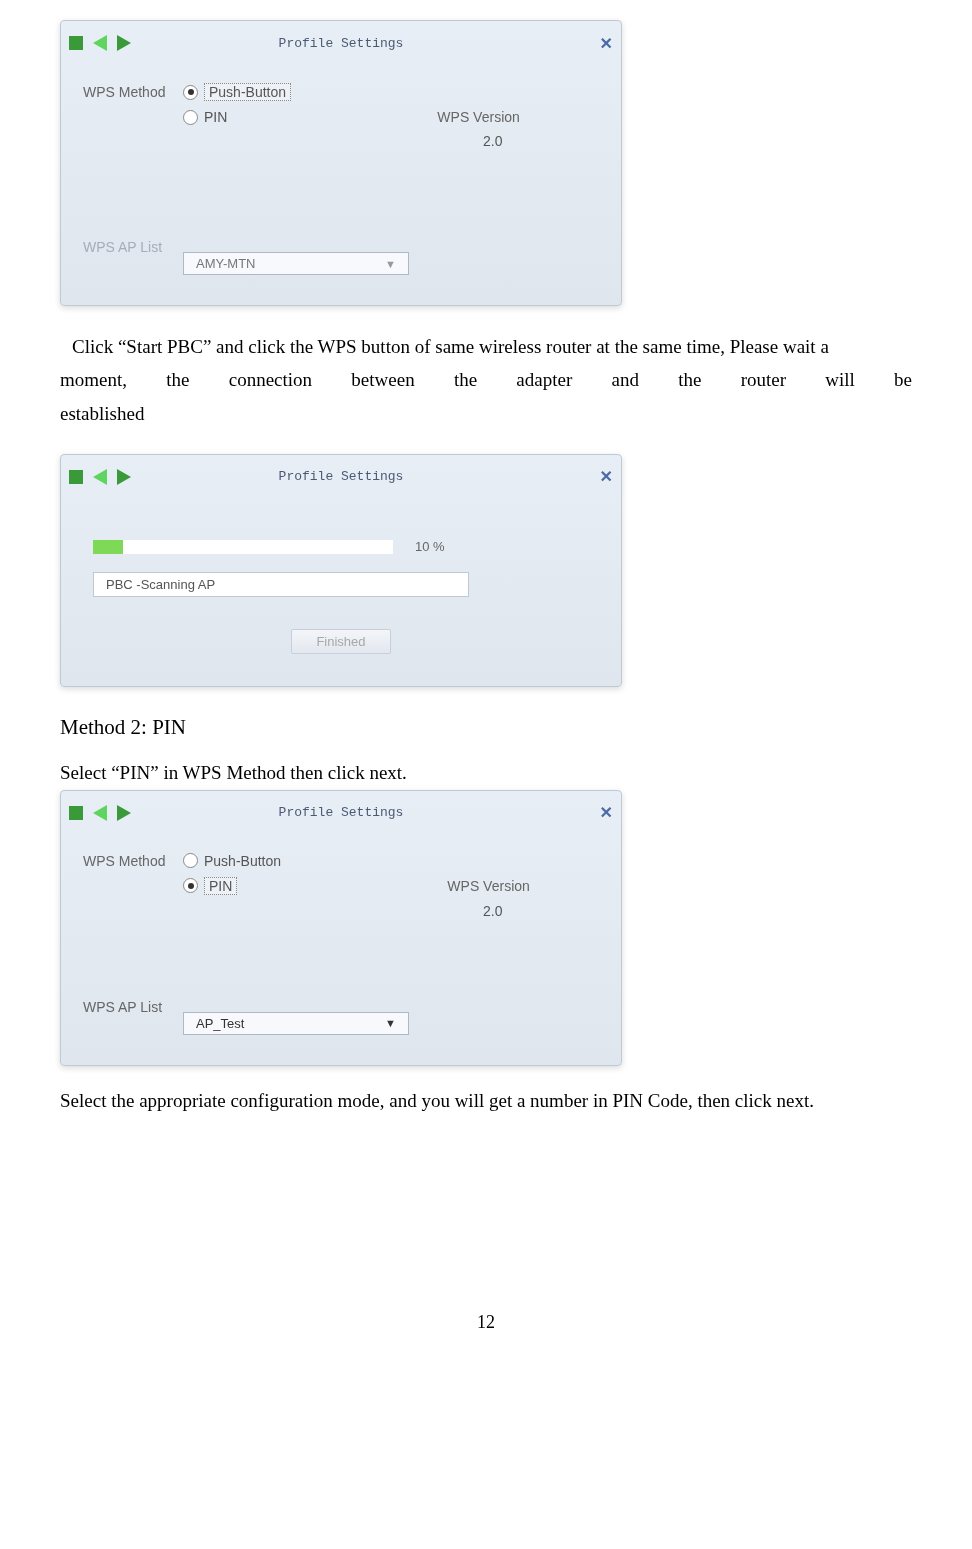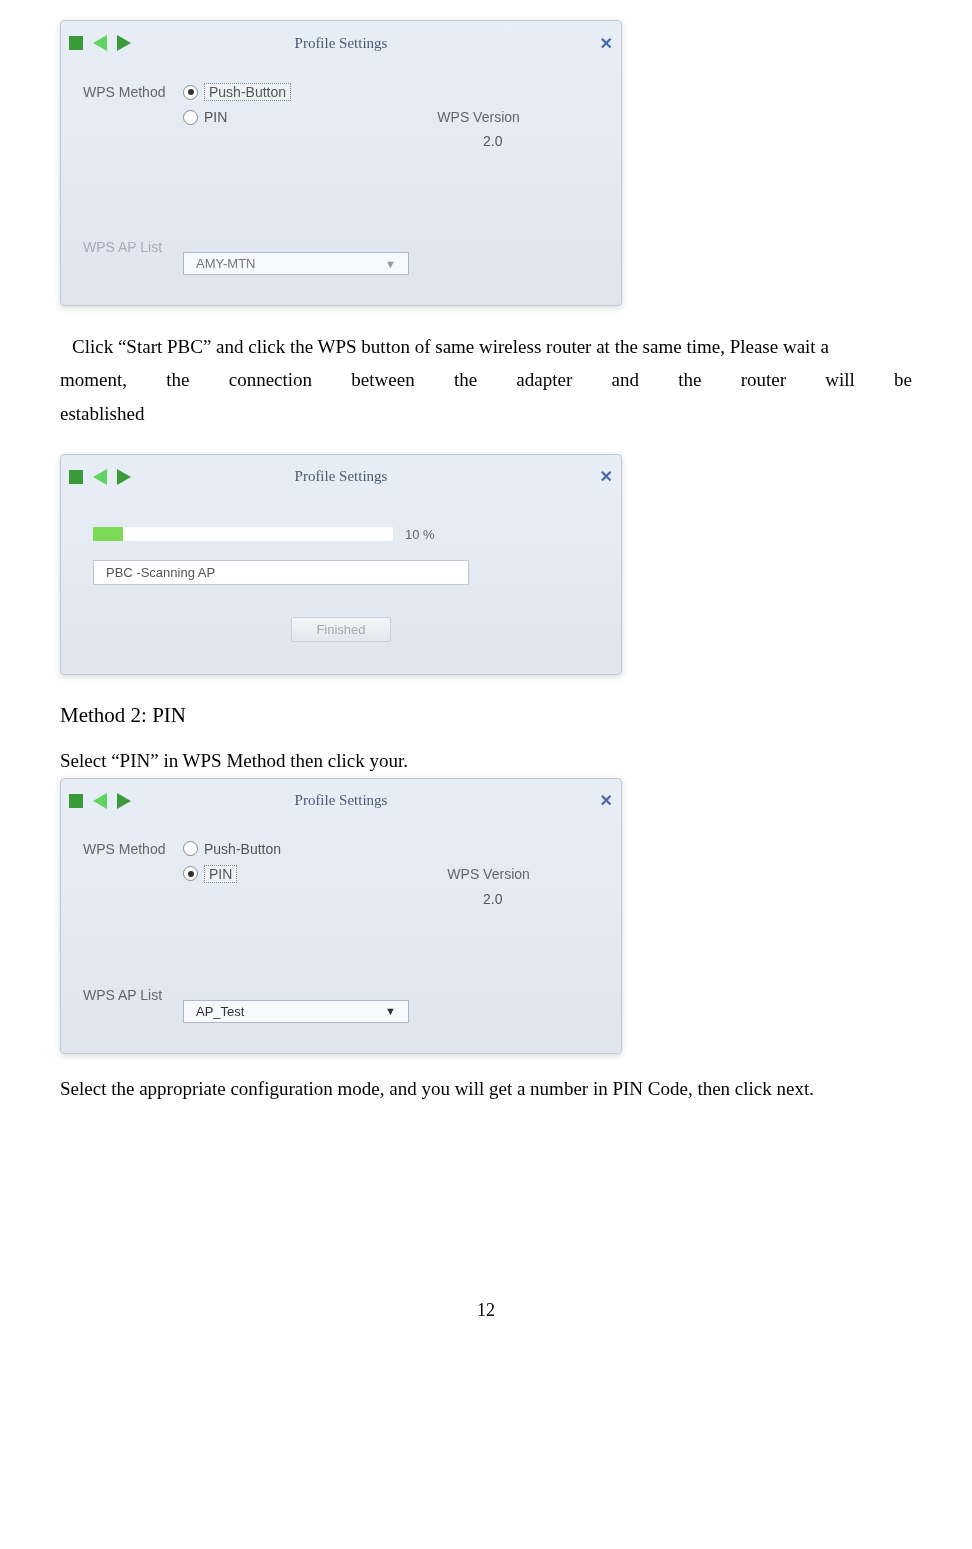--- a/index.html
+++ b/index.html
@@ -58,22 +58,22 @@
       height: 0;
       border-top: 8px solid transparent;
       border-bottom: 8px solid transparent;
       border-left: 14px solid #3a9a3a;
     }
     .title-text {
       position: absolute;
       left: 50%;
       transform: translateX(-50%);
       color: #4a5a75;
-      font-family: Liberation Serif, serif;
-      font-size: 15px;
+      font-family: Liberation Mono, monospace;
+      font-size: 13px;
     }
     .close-x {
       margin-left: auto;
       color: #4a6aa8;
       font-family: Arial, sans-serif;
       font-size: 16px;
       font-weight: bold;
       cursor: pointer;
     }
     .dialog-body {
@@ -153,22 +153,23 @@
     .combo.enabled .arrow {
       color: #333;
     }
     .prog-body {
       padding: 28px 32px 32px 32px;
       font-family: Arial, sans-serif;
       font-size: 14px;
     }
     .prog-row {
       display: flex;
-      align-items: flex-start;
-      gap: 12px;
+      align-items: flex-end;
+      gap: 22px;
+      margin-top: 12px;
     }
     .prog-bar {
       width: 300px;
       height: 14px;
       background: #fff;
       position: relative;
     }
     .prog-fill {
       height: 100%;
       background: #7ed957;
@@ -289,21 +290,21 @@
         <span class="prog-pct">10 %</span>
       </div>
       <div class="status-box">PBC -Scanning AP</div>
       <div class="finish-wrap">
         <span class="finish-btn">Finished</span>
       </div>
     </div>
   </div>
 
   <div class="method-h">Method  2:  PIN</div>
-  <div class="para">Select “PIN” in WPS Method then click your.</div>
+  <div class="para">Select “PIN” in WPS Method then click next.</div>
 
   <div class="dialog">
     <div class="dialog-titlebar">
       <div class="tb-icons">
         <div class="icon-stop"></div>
         <div class="icon-back"></div>
         <div class="icon-fwd"></div>
       </div>
       <div class="title-text">Profile Settings</div>
       <div class="close-x">✕</div>

